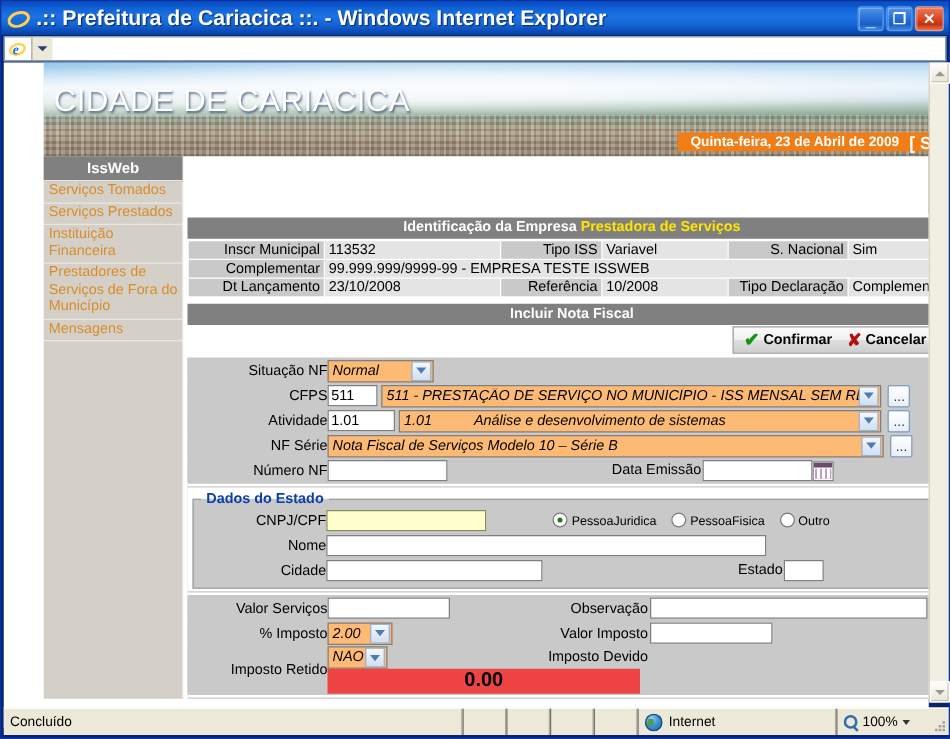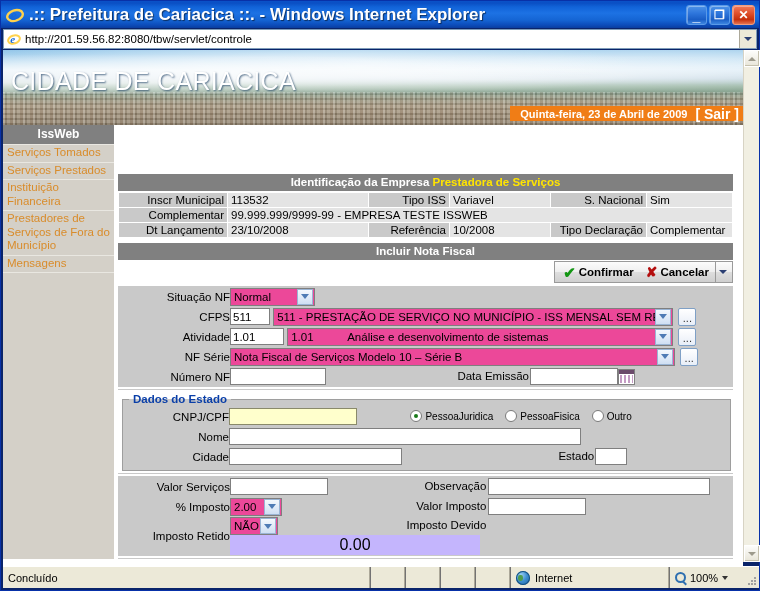--- a/index.html
+++ b/index.html
@@ -77,20 +77,21 @@
     display: flex; align-items: center; justify-content: center;
   }
   .chev { width:0;height:0;border-left:4px solid transparent;border-right:4px solid transparent;border-top:4px solid #2b3f73; }
 
   
   #viewport {
     position: absolute; left: 2px; top: 49px;
     width: 740px; height: 532px;
     background: #ffffff;
     overflow: hidden;
+    padding-left: 32px;
   }
   
   #vscroll {
     position: absolute; left: 742px; top: 49px;
     width: 16px; height: 512px;
     background: #f1efe2;
     border-left: 1px solid #d7d3c4;
   }
   .sb-arrow {
     position: absolute; left: 0; width: 16px; height: 17px;
@@ -282,22 +283,22 @@
     font-family: "Liberation Sans", sans-serif;
     font-size: 11.5px;
     height: 17px; border: 1px solid #7f7f7f;
     background: #ffffff; padding: 0 2px; color: #000;
     vertical-align: middle;
   }
   input.txt.yellow { background: #ffffcc; border: 1px solid #8a8a6a; }
 
   .selbox {
     display: inline-flex; align-items: center;
-    height: 18px; border: 1px solid #7f7f7f; background: #ec4899;
-    font-size: 11.5px; vertical-align: middle; overflow: hidden;
+    height: 18px; border: 1px solid #7f7f7f; background: #fdba74;
+    font-size: 11.5px; vertical-align: middle; overflow: hidden; font-style: italic;
   }
   .selbox .seltext { padding: 0 3px; white-space: nowrap; overflow: hidden; flex: 1 1 auto; }
   .selbox .arrowbox {
     width: 16px; height: 16px; flex: 0 0 auto; margin: 0 1px 0 0;
     background: linear-gradient(180deg,#f4f8fd,#cfdff3);
     border: 1px solid #9ab4d4;
     display: flex; align-items: center; justify-content: center;
   }
   .sel-chev { width:0;height:0;border-left:4px solid transparent;border-right:4px solid transparent;border-top:5px solid #4f7bb5; }
 
@@ -343,23 +344,23 @@
     border: 1px solid #7a7a7a; background: #ffffff; vertical-align: -2px;
     position: relative; margin-right: 3px;
   }
   .radio.on::after {
     content: ""; position: absolute; left: 3px; top: 3px; width: 4px; height: 4px;
     border-radius: 50%; background: #1a7a1a;
   }
   .radiolabel { font-size: 10px; margin-right: 12px; white-space: nowrap; cursor: pointer; }
 
   .devido {
-    background: #c4b5fd; display: inline-block;
+    background: #ef4444; display: inline-block;
     width: 250px; height: 20px; text-align: center;
-    font-size: 16px; font-weight: normal; color: #000; line-height: 20px;
+    font-size: 16px; font-weight: bold; color: #000; line-height: 20px;
   }
   .spacer-row td { height: 2px; background: #ffffff; padding: 0; }
 </style>
 </head>
 <body>
 
 <div id="window">
 
   <div id="titlebar">
     <span id="titlebar-ie-icon">
@@ -382,21 +383,20 @@
     </span>
   </div>
 
   <div id="addressbar">
     <span id="addr-ie-icon">
       <svg viewBox="0 0 14 14" width="14" height="14">
         <ellipse cx="7" cy="7.5" rx="6" ry="4" fill="none" stroke="#ffd24d" stroke-width="2" transform="rotate(-18 7 7.5)"></ellipse>
         <text x="3.2" y="11" font-family="Liberation Serif, serif" font-size="11" font-style="italic" font-weight="bold" fill="#1669d8">e</text>
       </svg>
     </span>
-    <span id="addr-text">http://201.59.56.82:8080/tbw/servlet/controle</span>
     <span id="addr-drop">
       <span class="chev"></span>
     </span>
   </div>
 
   <div id="viewport">
 
     <div id="banner">
       <div id="banner-title">CIDADE DE CARIACICA</div>
       <div id="banner-bar">

